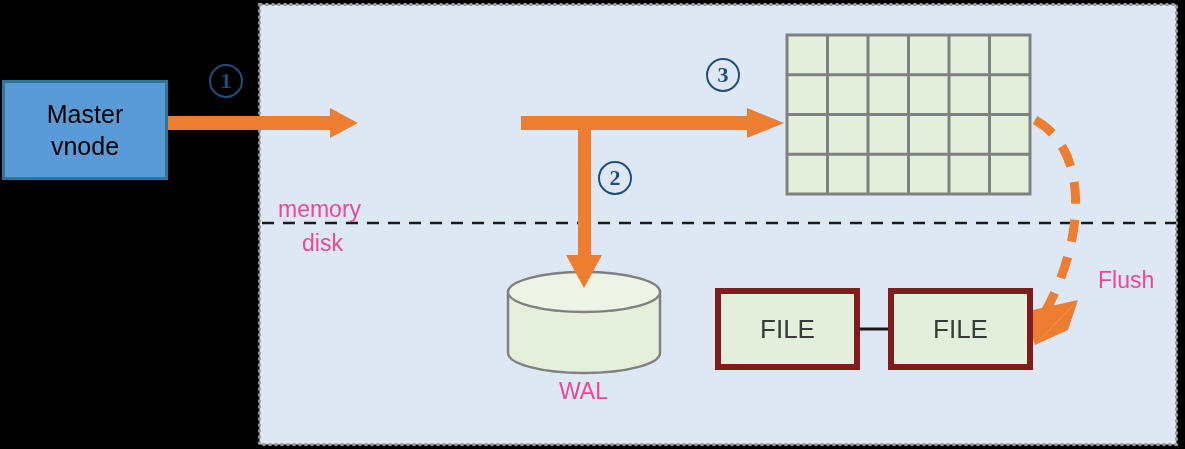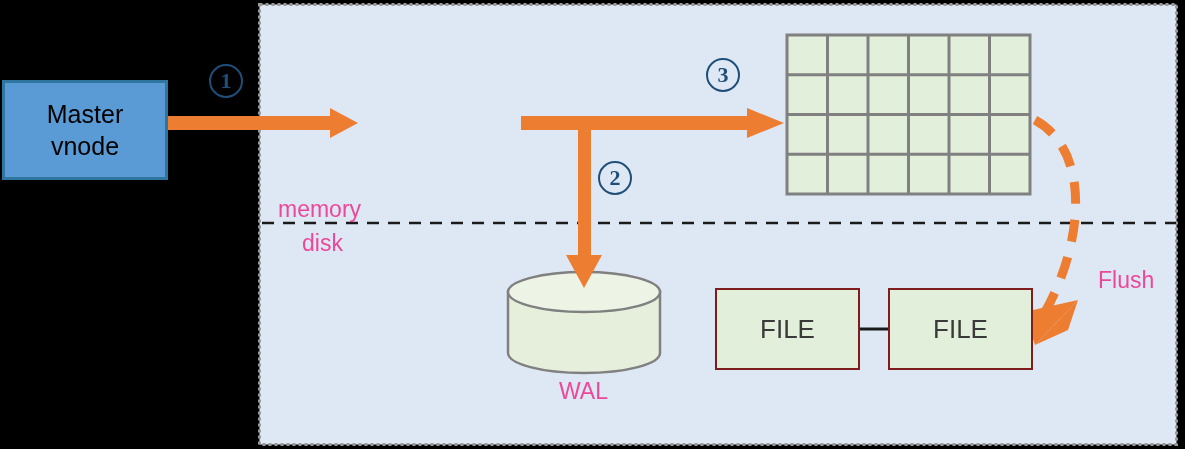--- a/index.html
+++ b/index.html
@@ -76,21 +76,21 @@
     justify-content: center;
     font-size: 27px;
     color: #333333;
   }
   .file-box {
     position: absolute;
     top: 288px;
     width: 145px;
     height: 82px;
     background: #E2EFDA;
-    border: 2px solid #7f1d1d;
+    border: 6px solid #7f1d1d;
     box-sizing: border-box;
     display: flex;
     align-items: center;
     justify-content: center;
     font-size: 26px;
     color: #3a3a3a;
   }
   #file-box-1 { left: 715px; }
   #file-box-2 { left: 888px; }
   .lbl {

